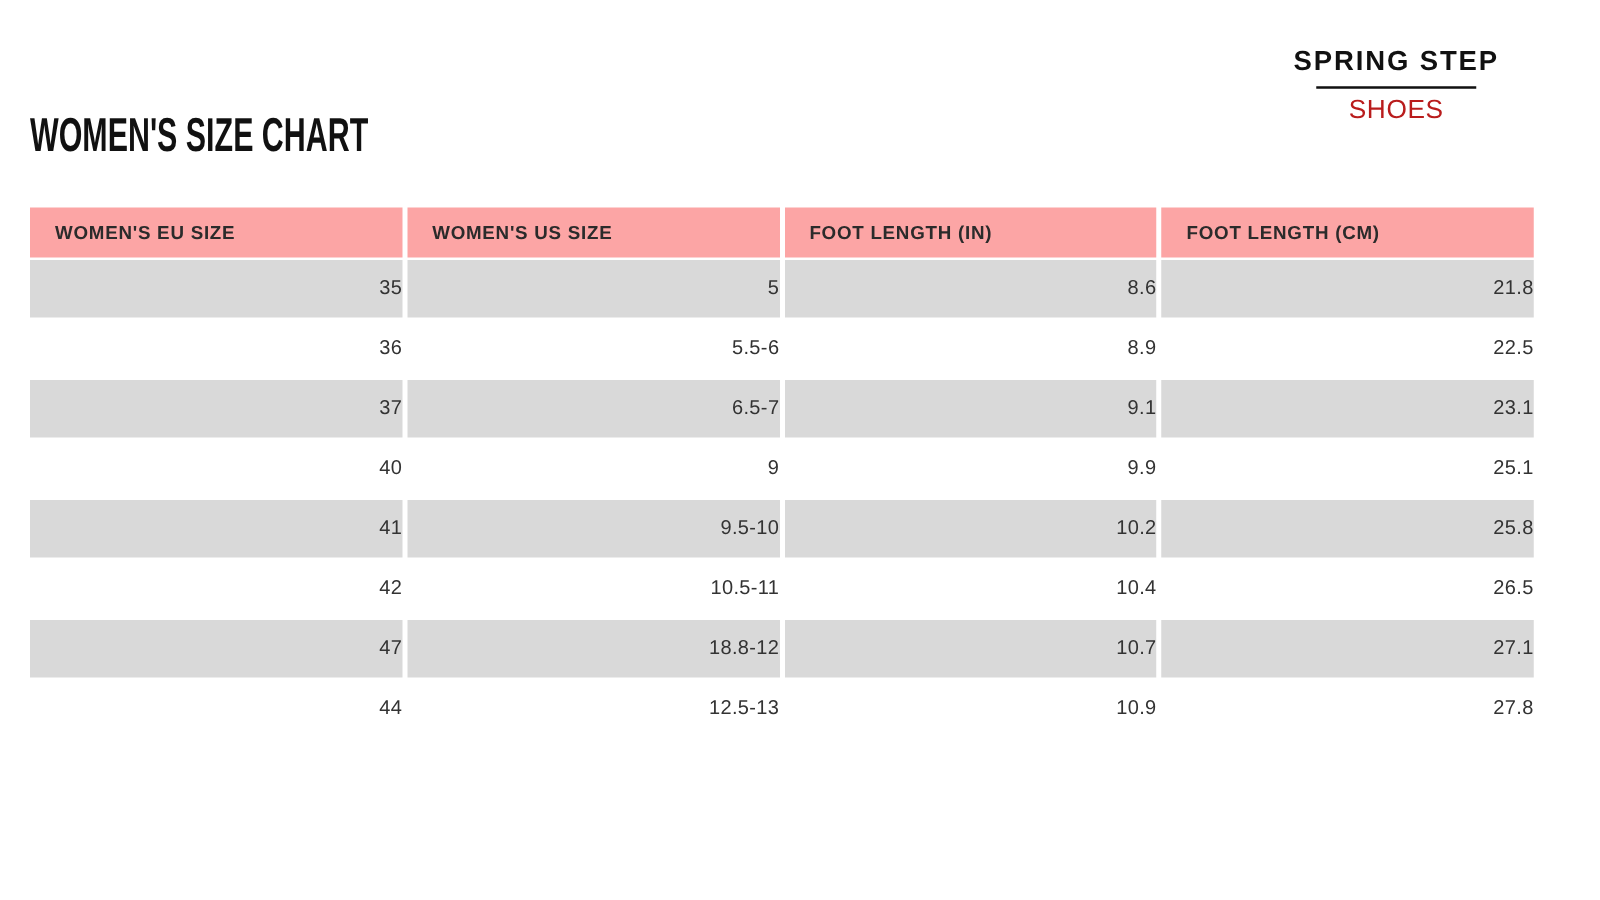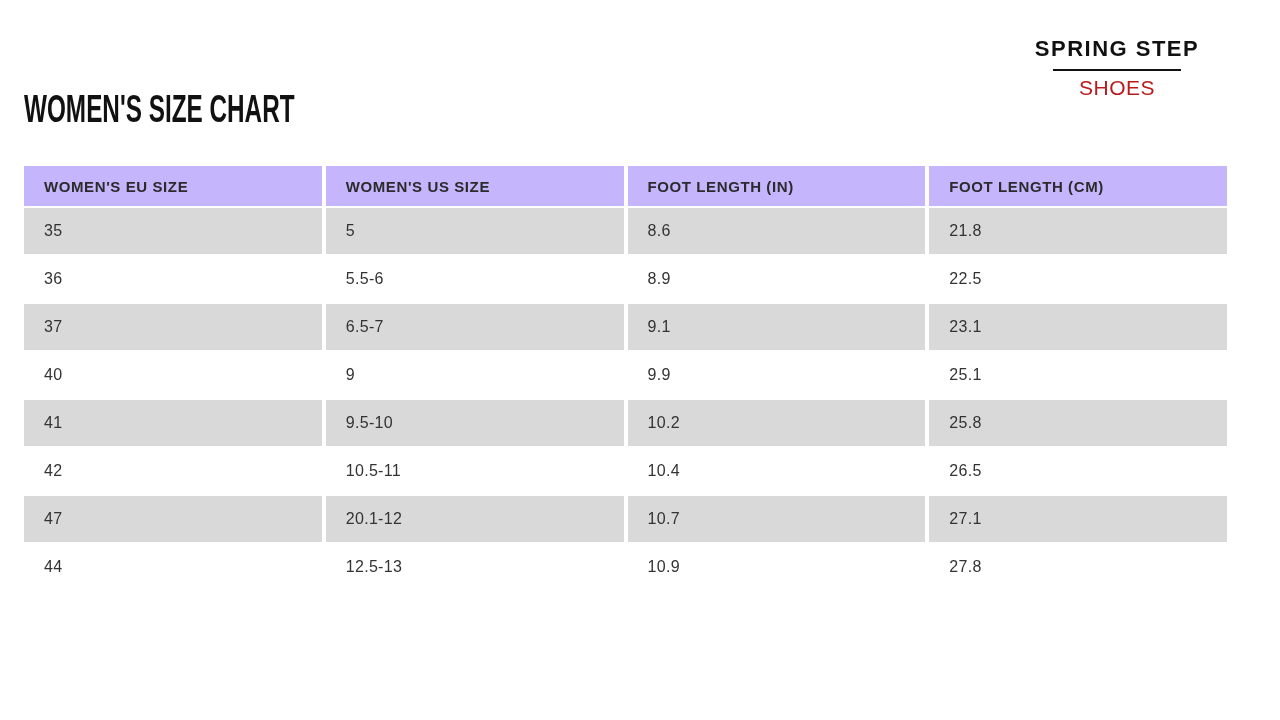--- a/index.html
+++ b/index.html
@@ -29,27 +29,27 @@
 
   
   .table-wrap { position: absolute; left: 20px; top: 164px; width: 1211px; }
   table.size-table {
     width: 100%; table-layout: fixed;
     border-collapse: separate; border-spacing: 4px 2px;
   }
   table.size-table th {
     height: 40px; text-align: left; vertical-align: middle;
     padding-left: 20px; font-size: 15px; font-weight: 700;
-    letter-spacing: 0.6px; color: #2b2b2b; background: #c4b5fd;
+    letter-spacing: 0.6px; color: #2b2b2b; background: #fca5a5;
     white-space: nowrap; overflow: hidden;
   }
   table.size-table td {
     height: 46px; vertical-align: middle; padding-left: 20px;
     font-size: 16px; font-weight: 400; letter-spacing: 0.3px;
-    color: #333333; background: #ffffff; white-space: nowrap;
+    color: #333333; background: #ffffff; white-space: nowrap; text-align: right;
   }
   table.size-table tbody tr:nth-child(odd) td { background: #d9d9d9; }
 </style>
 </head>
 <body>
 
 <div class="canvas">
 
   <div class="page-title">WOMEN'S SIZE CHART</div>
 
@@ -101,21 +101,21 @@
           <td>25.8</td>
         </tr>
         <tr>
           <td>42</td>
           <td>10.5-11</td>
           <td>10.4</td>
           <td>26.5</td>
         </tr>
         <tr>
           <td>47</td>
-          <td>20.1-12</td>
+          <td>18.8-12</td>
           <td>10.7</td>
           <td>27.1</td>
         </tr>
         <tr>
           <td>44</td>
           <td>12.5-13</td>
           <td>10.9</td>
           <td>27.8</td>
         </tr>
       </tbody>

